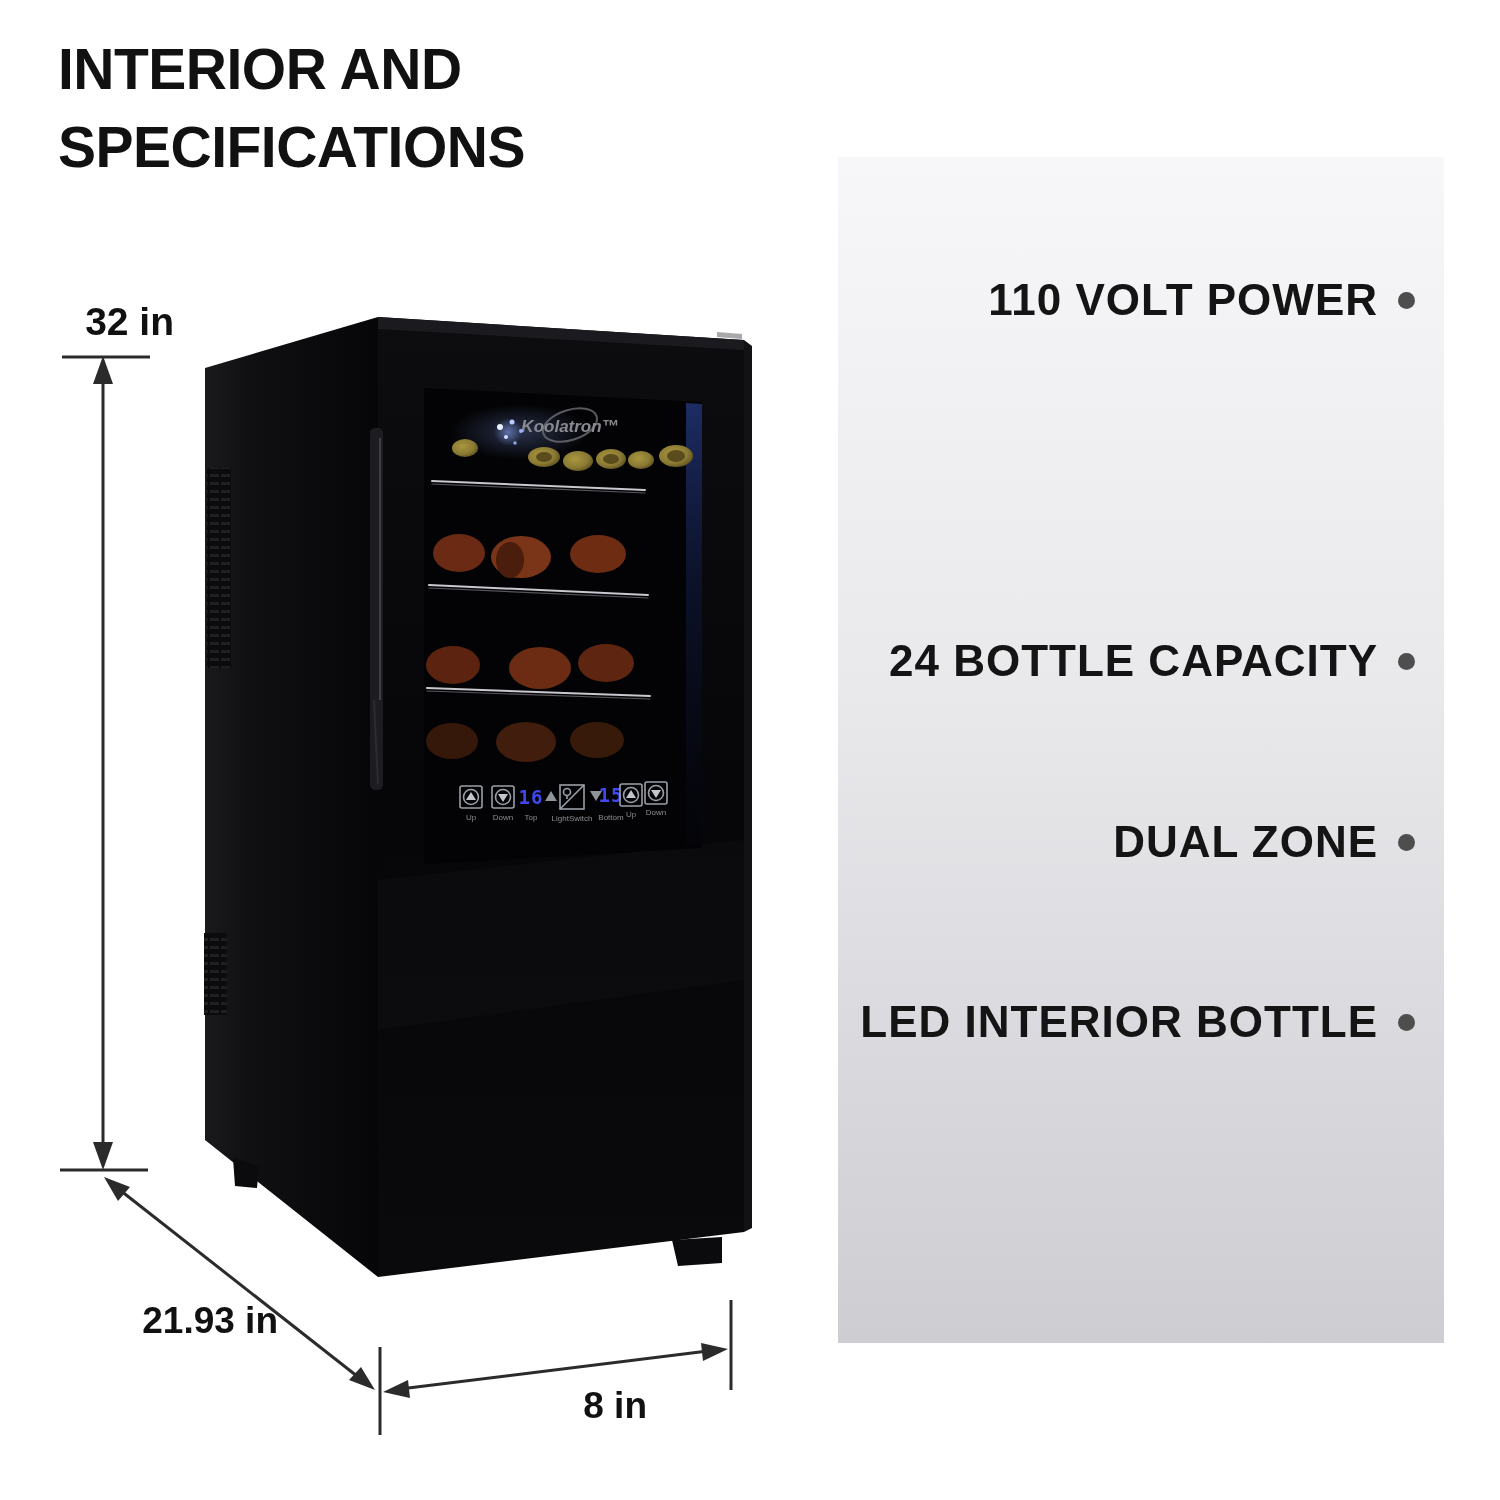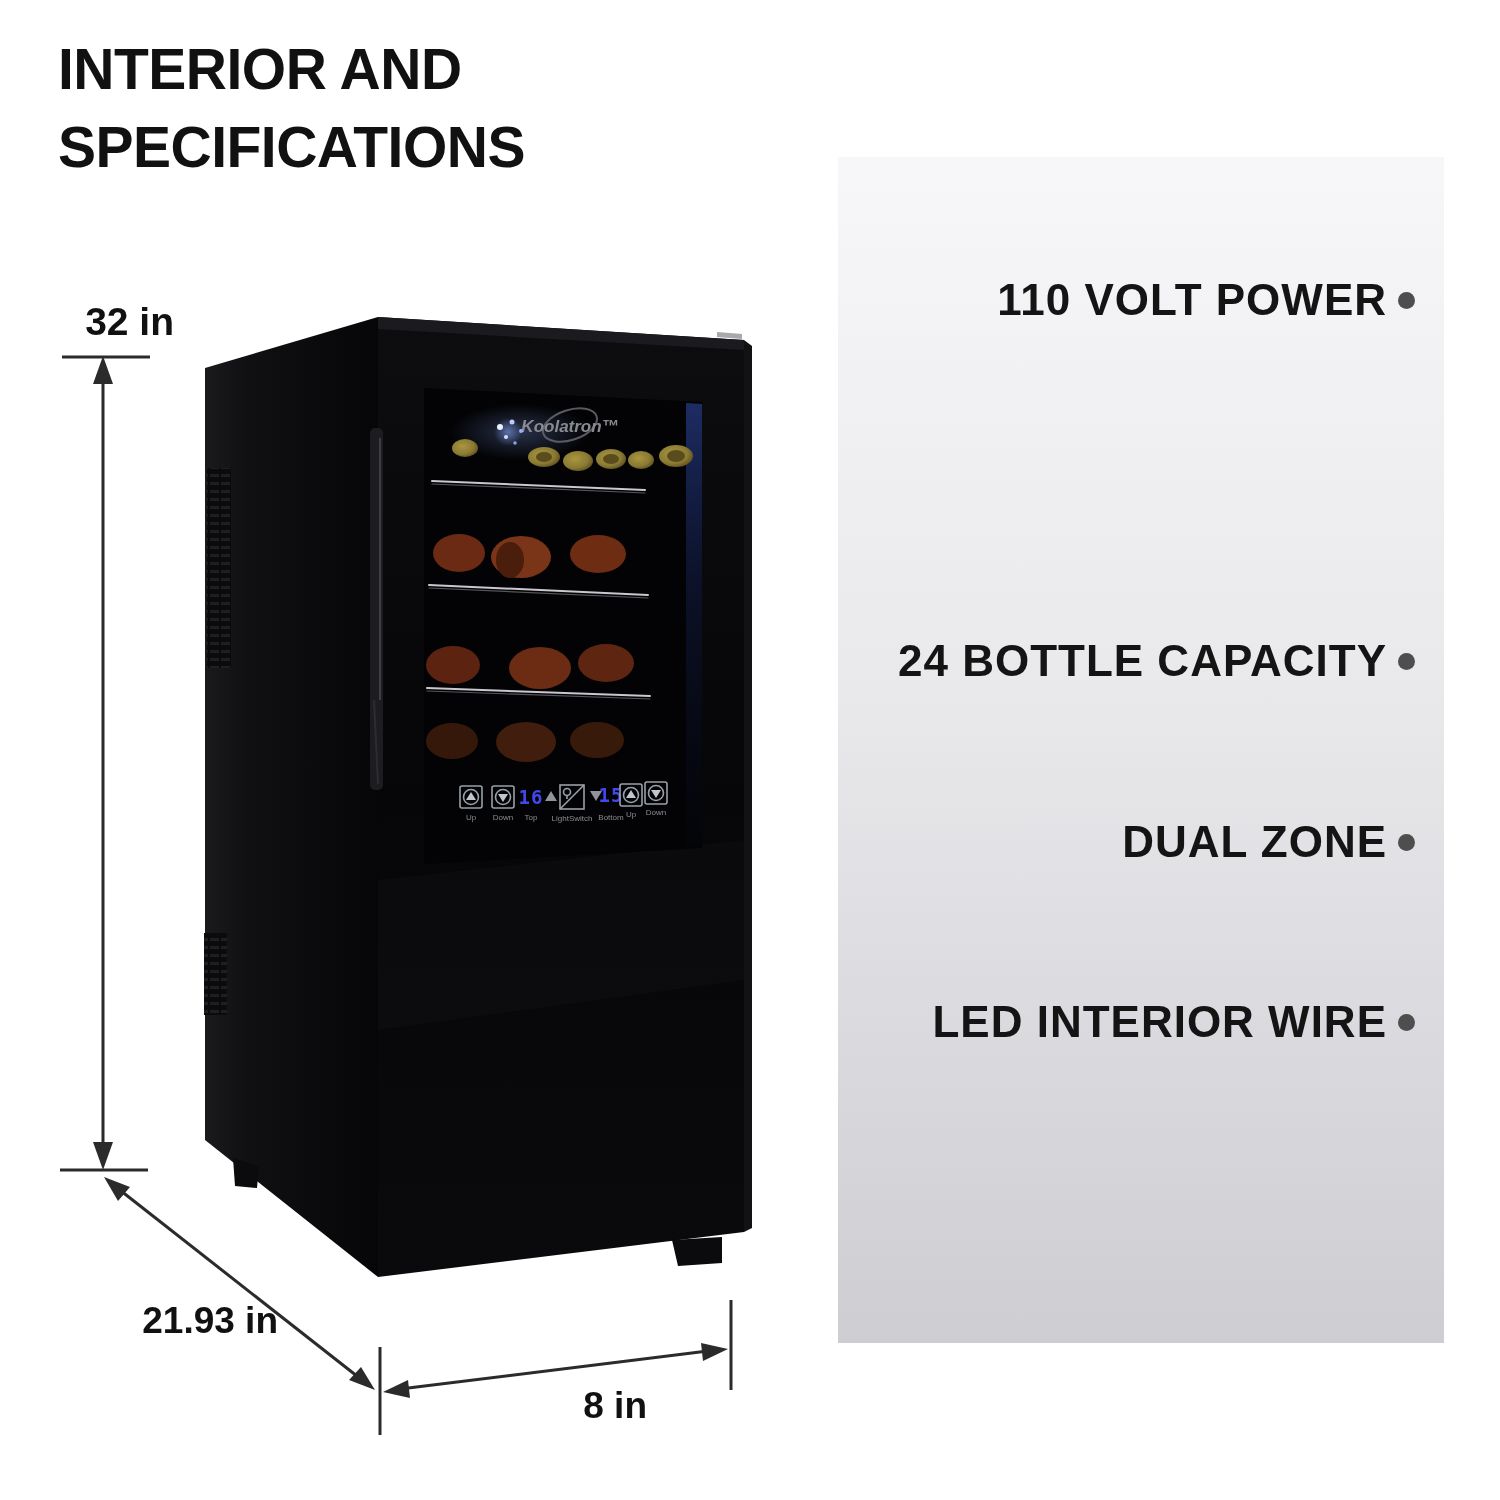--- a/index.html
+++ b/index.html
@@ -13,21 +13,21 @@
     letter-spacing:-0.5px;white-space:pre-line;
   }
 
   .spec-panel{
     position:absolute;left:838px;top:157px;width:606px;height:1186px;
     background:linear-gradient(180deg,#f7f7f9 0%,#e9e9ec 45%,#cdcdd2 100%);
   }
   .spec-row{
     position:absolute;left:0;right:0;height:50px;
     display:flex;justify-content:flex-end;align-items:center;
-    padding-right:29px;gap:11px;
+    padding-right:29px;gap:20px;
   }
   .spec-label{
     font-size:44px;font-weight:600;color:#141414;letter-spacing:1px;
     white-space:nowrap;
   }
   .spec-bullet{
     width:17px;height:17px;border-radius:50%;background:#4e4e4e;flex:0 0 auto;
   }
 
   .dim-label{
@@ -240,18 +240,18 @@
     </div>
     <div class="spec-row" style="top:479px">
       <span class="spec-label">24 BOTTLE CAPACITY</span>
       <span class="spec-bullet"></span>
     </div>
     <div class="spec-row" style="top:660px">
       <span class="spec-label">DUAL ZONE</span>
       <span class="spec-bullet"></span>
     </div>
     <div class="spec-row" style="top:840px">
-      <span class="spec-label">LED INTERIOR WIRE</span>
+      <span class="spec-label">LED INTERIOR BOTTLE</span>
       <span class="spec-bullet"></span>
     </div>
   </div>
 
 </div>
 
 </body></html>

